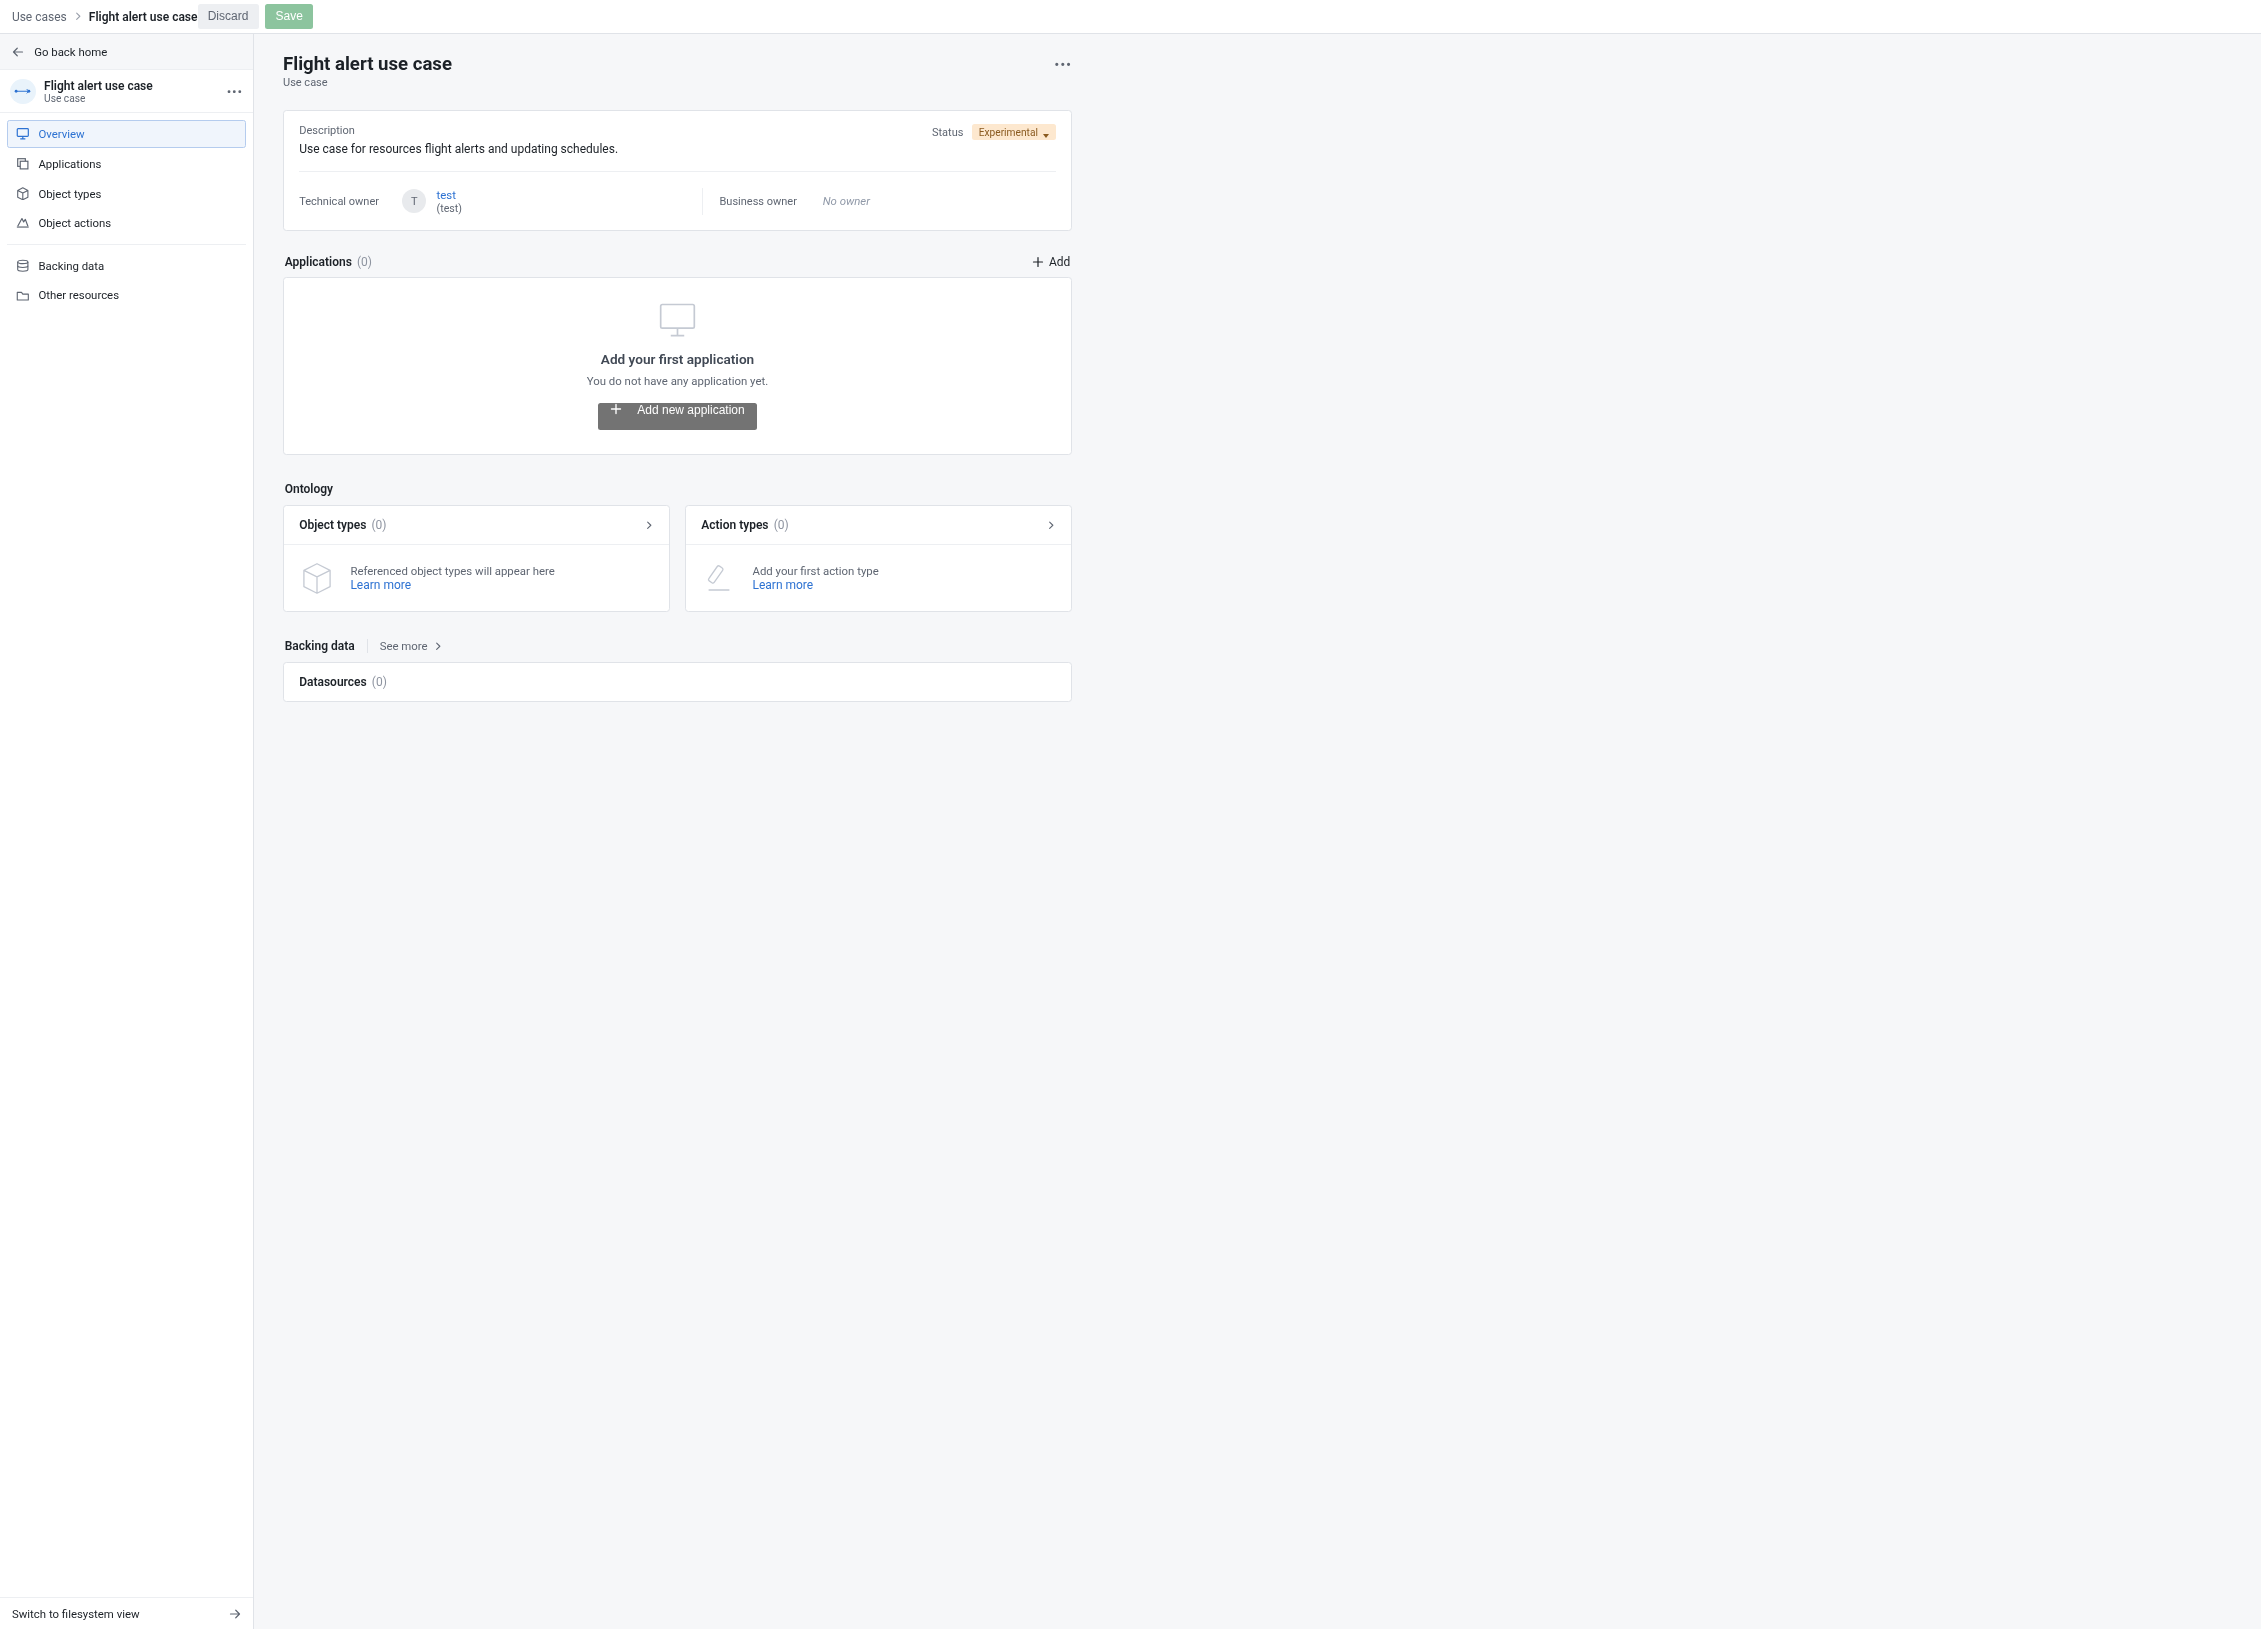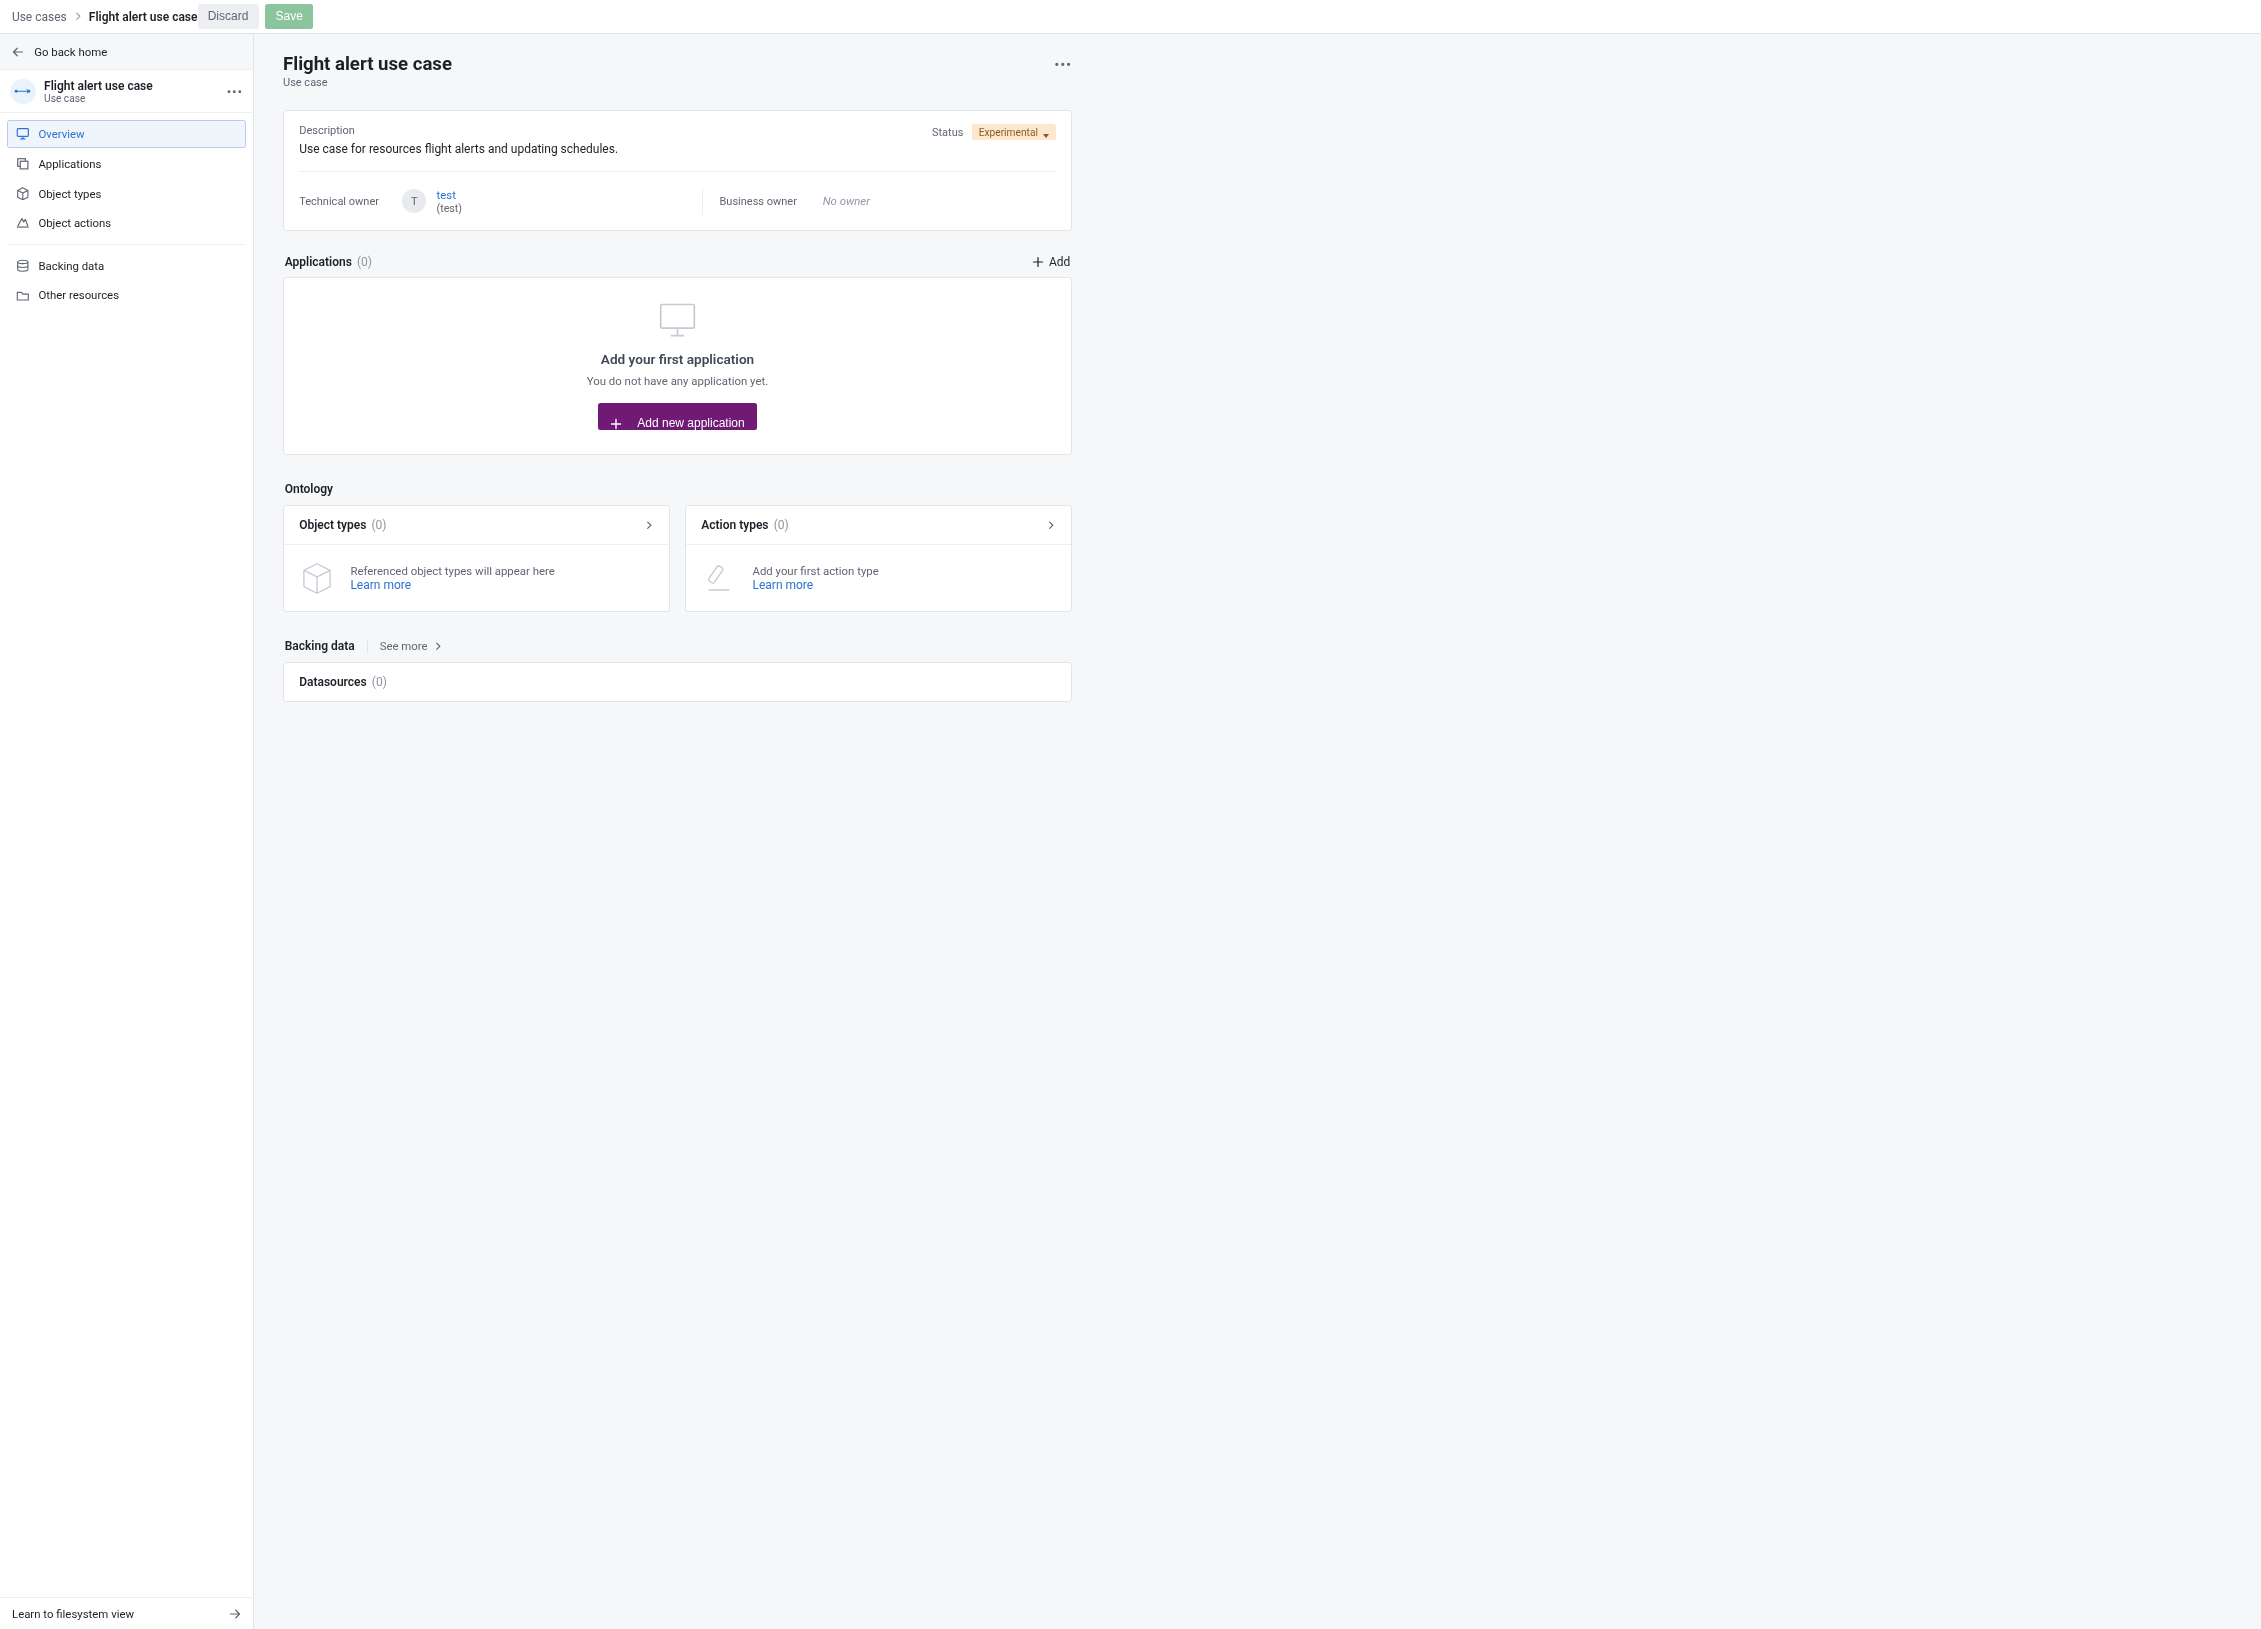--- a/index.html
+++ b/index.html
@@ -113,22 +113,22 @@
   .count { color:#8e94a0; font-weight:400; }
   .add-link { display:flex; align-items:center; gap:5.1px; color:#1c2127; cursor:pointer; font-size:12px; }
   .empty-card {
     background:#fff; border:0.8px solid #e0e3e8; border-radius:3.4px; margin-top:8.5px;
     display:flex; flex-direction:column; align-items:center; justify-content:center;
     padding: 24px 17px 24px 17px; gap: 6.8px; text-align:center;
   }
   .empty-title { font-size:13.6px; font-weight:600; color:#404854; margin-top:5.1px; }
   .empty-sub { font-size:11.4px; color:#5f6672; }
   .btn-primary {
-    background:#701a75; color:#fff; height:27px; padding:0 12px; border-radius:2.5px;
-    display:inline-flex; align-items:flex-end; gap:15px; margin-top:8.5px; cursor:pointer;
+    background:#737373; color:#fff; height:27px; padding:0 12px; border-radius:2.5px;
+    display:inline-flex; align-items:flex-start; gap:15px; margin-top:8.5px; cursor:pointer;
     border:none; font-size:12px;
   }
   .ontology-row { display:flex; gap:15.2px; margin-top:8.5px; }
   .ont-card { flex:1; background:#fff; border:0.8px solid #e0e3e8; border-radius:3.4px; }
   .ont-header {
     display:flex; align-items:center; justify-content:space-between; padding:12px 15.2px;
     cursor:pointer;
   }
   .ont-title { font-weight:600; font-size:12px; display:flex; gap:5.1px; align-items:center; }
   .ont-chev { color:#5f6672; }
@@ -246,21 +246,21 @@
         <span class="nicon">
           <svg width="13.6" height="13.6" viewBox="0 0 16 16" fill="none">
               <path d="M1.5 4h5l1.5 2H14.5v7H1.5V4z" stroke="currentColor" stroke-width="1.3" stroke-linejoin="round"></path>
             </svg>
         </span>
         <span>Other resources</span>
       </div>
     </nav>
 
     <div class="sidebar-footer">
-      <span>Learn to filesystem view</span>
+      <span>Switch to filesystem view</span>
       <span>
         <svg width="12" height="12" viewBox="0 0 16 16" fill="none">
             <path d="M2 8h12m0 0L9 3m5 5l-5 5" stroke="#5f6672" stroke-width="1.6" stroke-linecap="round" stroke-linejoin="round"></path>
           </svg>
       </span>
     </div>
   </aside>
 
   <main class="main">
     <div class="main-inner">

